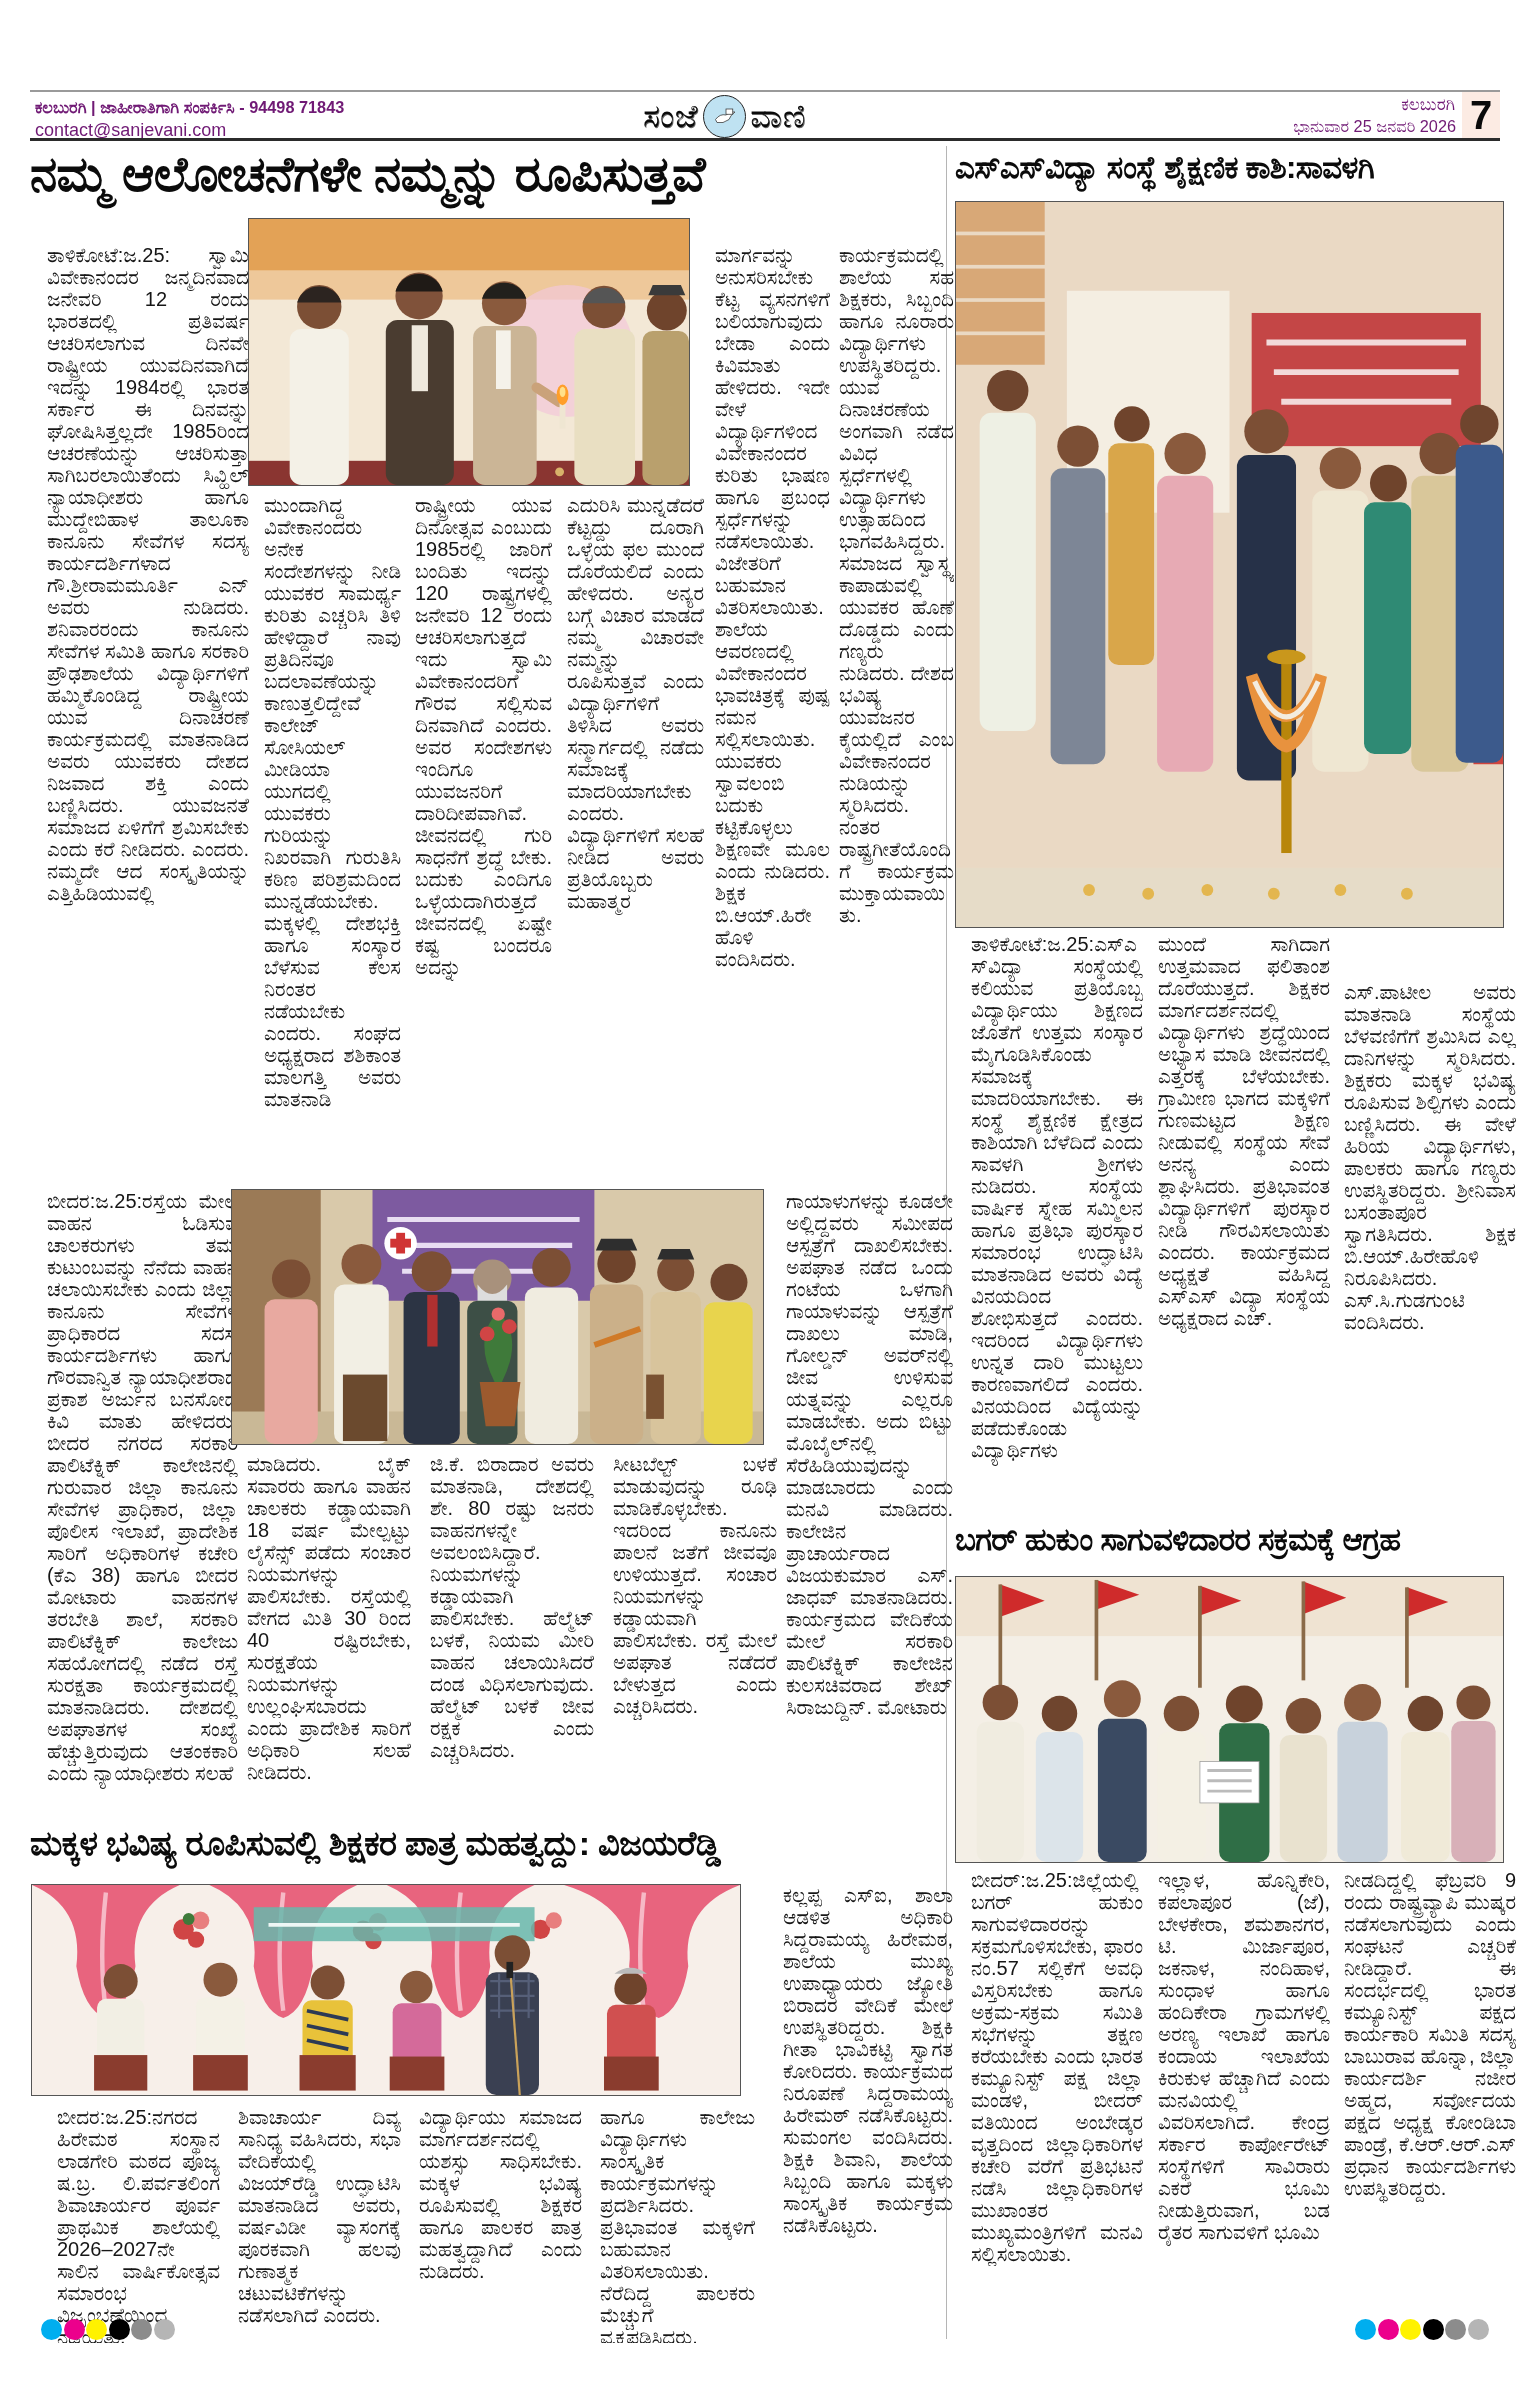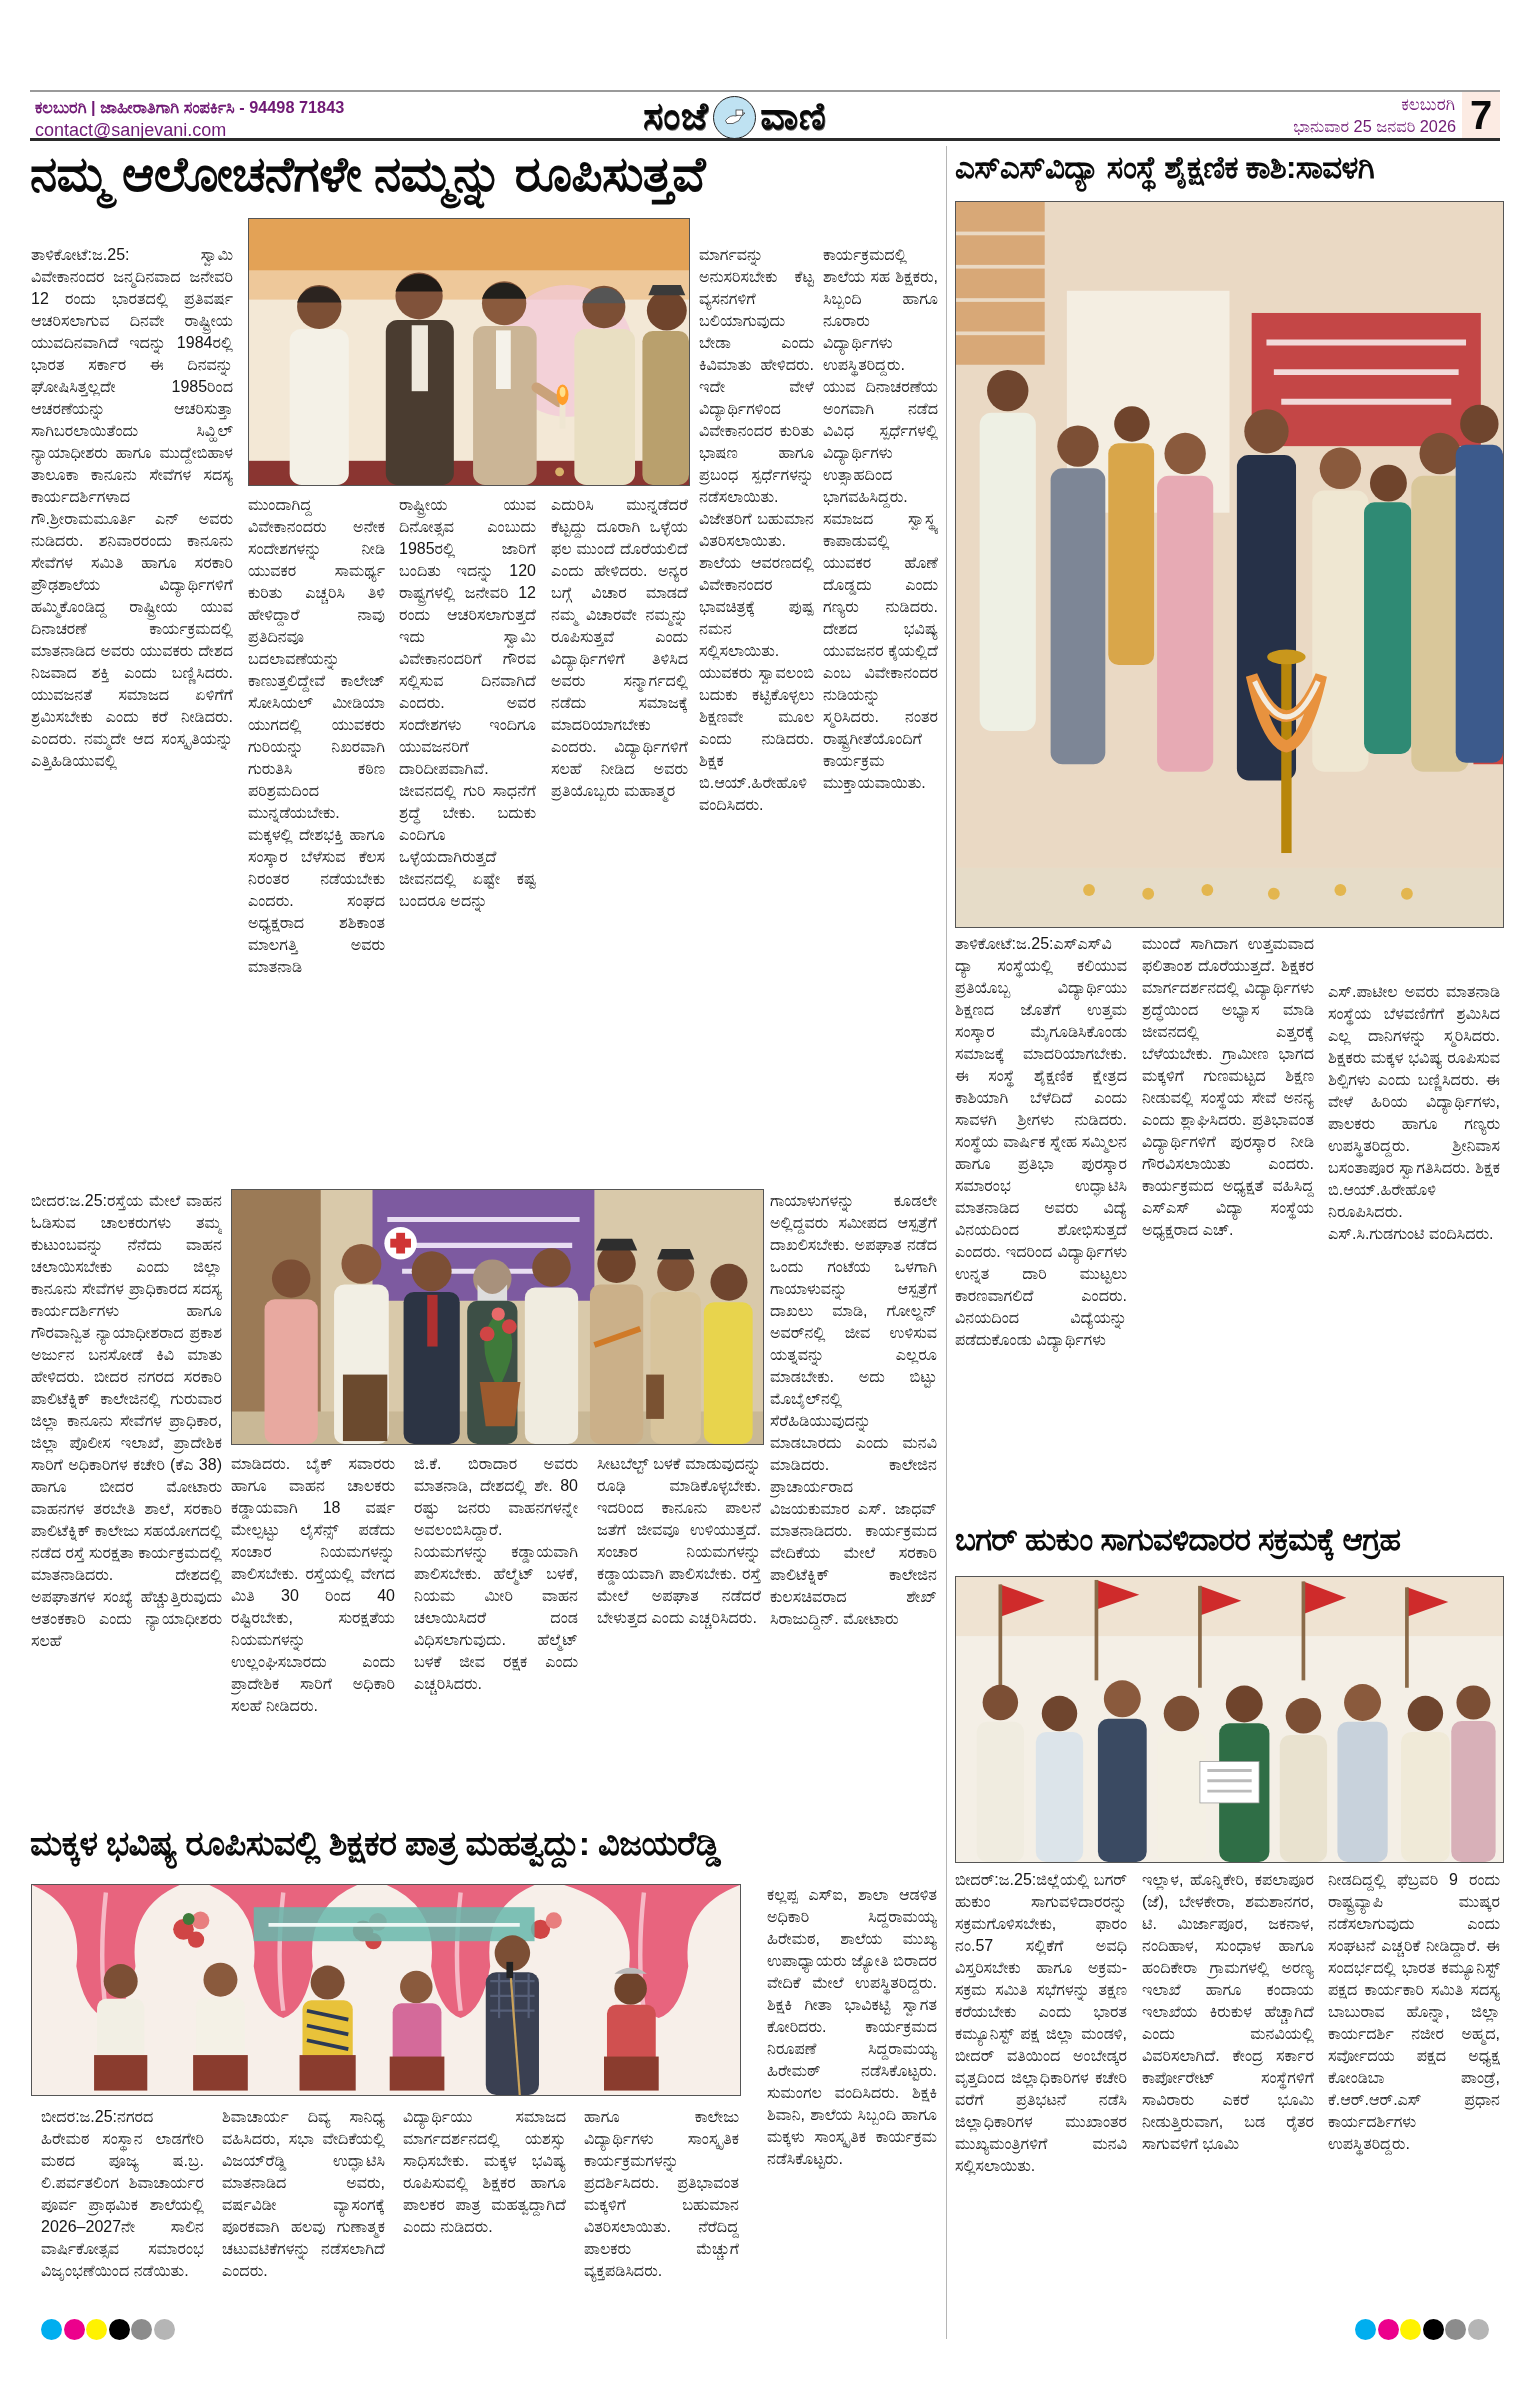--- a/index.html
+++ b/index.html
@@ -1,27 +1,27 @@
 <!DOCTYPE html>
 <html style="font-size:12px"><head>
 <meta charset="utf-8">
 <style>
   html,body{margin:0;padding:0;background:#e9e9e9;}
   #page{position:relative;width:1528px;height:2401px;background:#ffffff;
         font-family:"Liberation Sans", sans-serif;color:#111;overflow:hidden;}
   .hairline{position:absolute;background:#9a9a9a;}
   .thickline{position:absolute;background:#2b2b2b;}
-  .col{position:absolute;text-align:justify;font-size:16px;line-height:22px;
-       color:#161616;overflow:hidden;word-break:break-word;}
+  .col{position:absolute;text-align:justify;font-size:20px;line-height:22px;
+       color:#161616;overflow:hidden;word-break:break-word;margin-left:16px;}
   .headline{position:absolute;font-weight:800;color:#0b0b0b;text-align:left;
             line-height:1.08;letter-spacing:-0.7px;overflow:hidden;}
   .photo{position:absolute;border:0.7px solid #555;overflow:hidden;background:#ddd;}
   .photo svg{display:block;width:100%;height:100%;}
   #masthead{position:absolute;top:95px;left:643px;display:flex;align-items:center;gap:4.4px;}
-  .logo-word{font-weight:700;font-size:38px;color:#0a0a0a;text-shadow:0.7px 0.7px 0 #666;
+  .logo-word{font-weight:400;font-size:32px;color:#0a0a0a;text-shadow:0.7px 0.7px 0 #666;
              letter-spacing:0.7px;}
   .dove-circle{width:41px;height:41px;border-radius:50%;background:#bfe2f2;
                border:1.5px solid #222;display:flex;align-items:center;justify-content:center;}
   .hdr-small{position:absolute;font-size:15.5px;color:#701a75;}
   .pagenum-box{position:absolute;left:1462px;top:92px;width:38px;height:46px;
                background:#fcebe3;display:flex;align-items:center;justify-content:center;}
   .pagenum{font-size:40px;font-weight:800;color:#0a0a0a;line-height:1;}
   .dotrow{position:absolute;display:flex;gap:1.5px;}
   .dot{width:21px;height:21px;border-radius:50%;}
   .vline{position:absolute;width:0.7px;background:#b5b5b5;}

